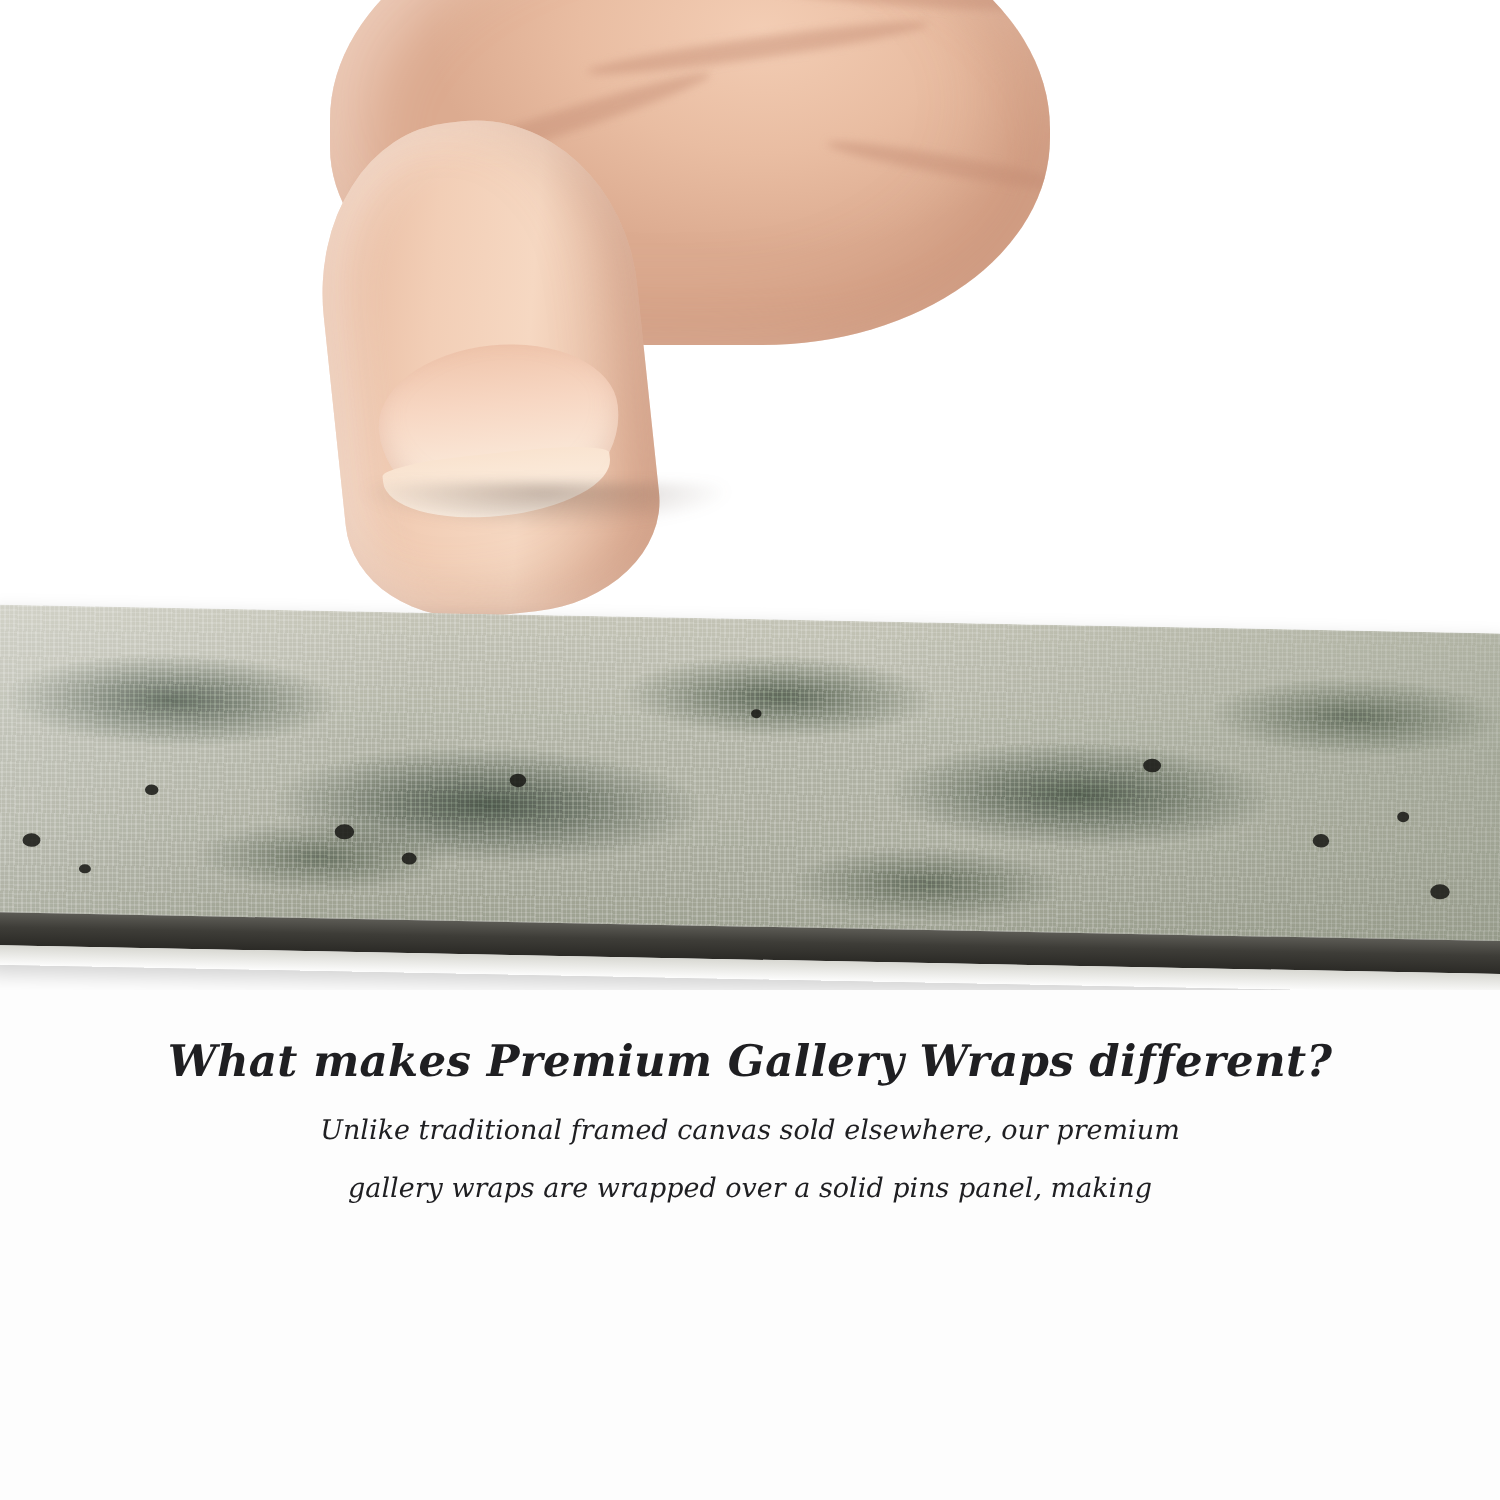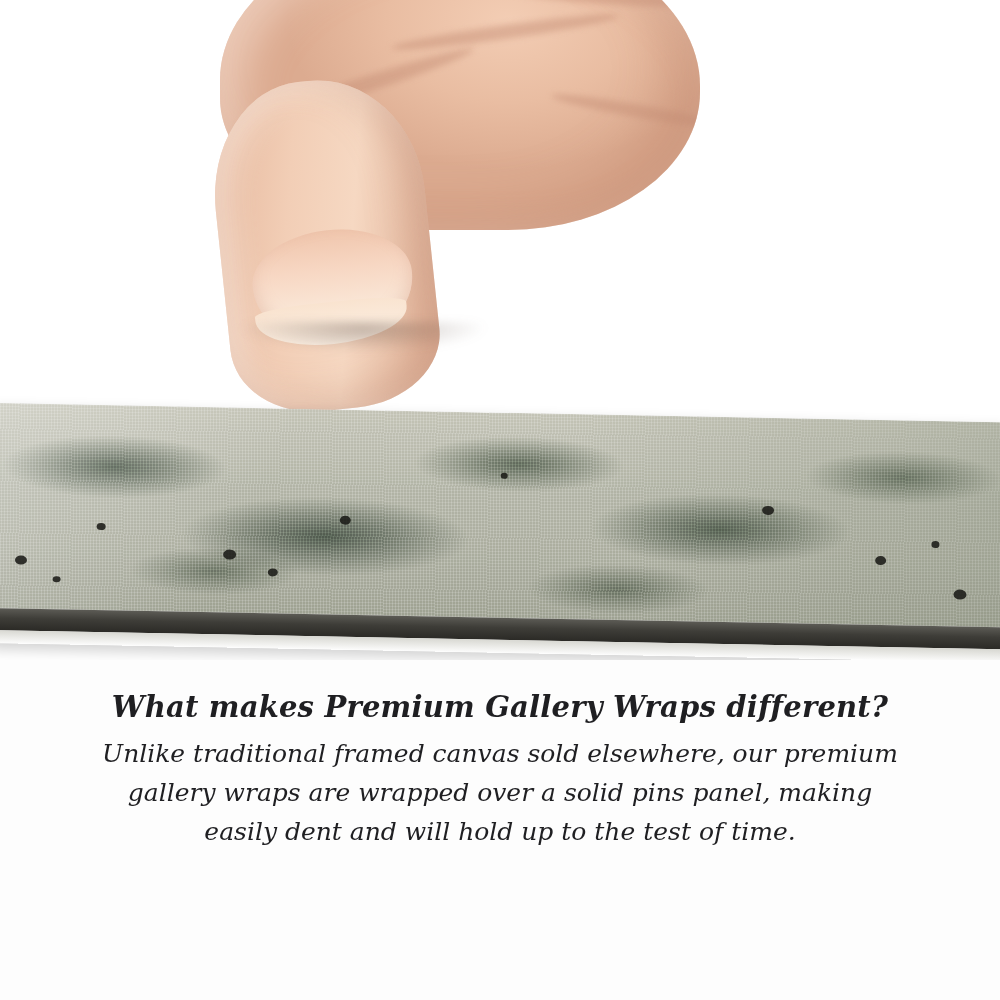--- a/index.html
+++ b/index.html
@@ -200,21 +200,21 @@
     font-style: italic;
   }
   .caption h2 {
     margin: 0 0 10px 0;
     font-size: 29px;
     font-weight: 700;
     letter-spacing: 0.2px;
   }
   .caption p {
     margin: 0;
-    font-size: 25px;
+    font-size: 18px;
     line-height: 39px;
     font-weight: 400;
   }
   .caption .line { display: block; }
 </style>
 </head>
 <body>
 
 <div class="page">
 
@@ -254,17 +254,16 @@
       <div class="slab-edge"></div>
       <div class="slab-under"></div>
     </div>
   </div>
 
   <div class="caption">
     <h2>What makes Premium Gallery Wraps different?</h2>
     <p>
       <span class="line">Unlike traditional framed canvas sold elsewhere, our premium</span>
       <span class="line">gallery wraps are wrapped over a solid pins panel, making</span>
-      <span class="line">easily dent and will hold up to the test of time.</span>
     </p>
   </div>
 
 </div>
 
 </body></html>

